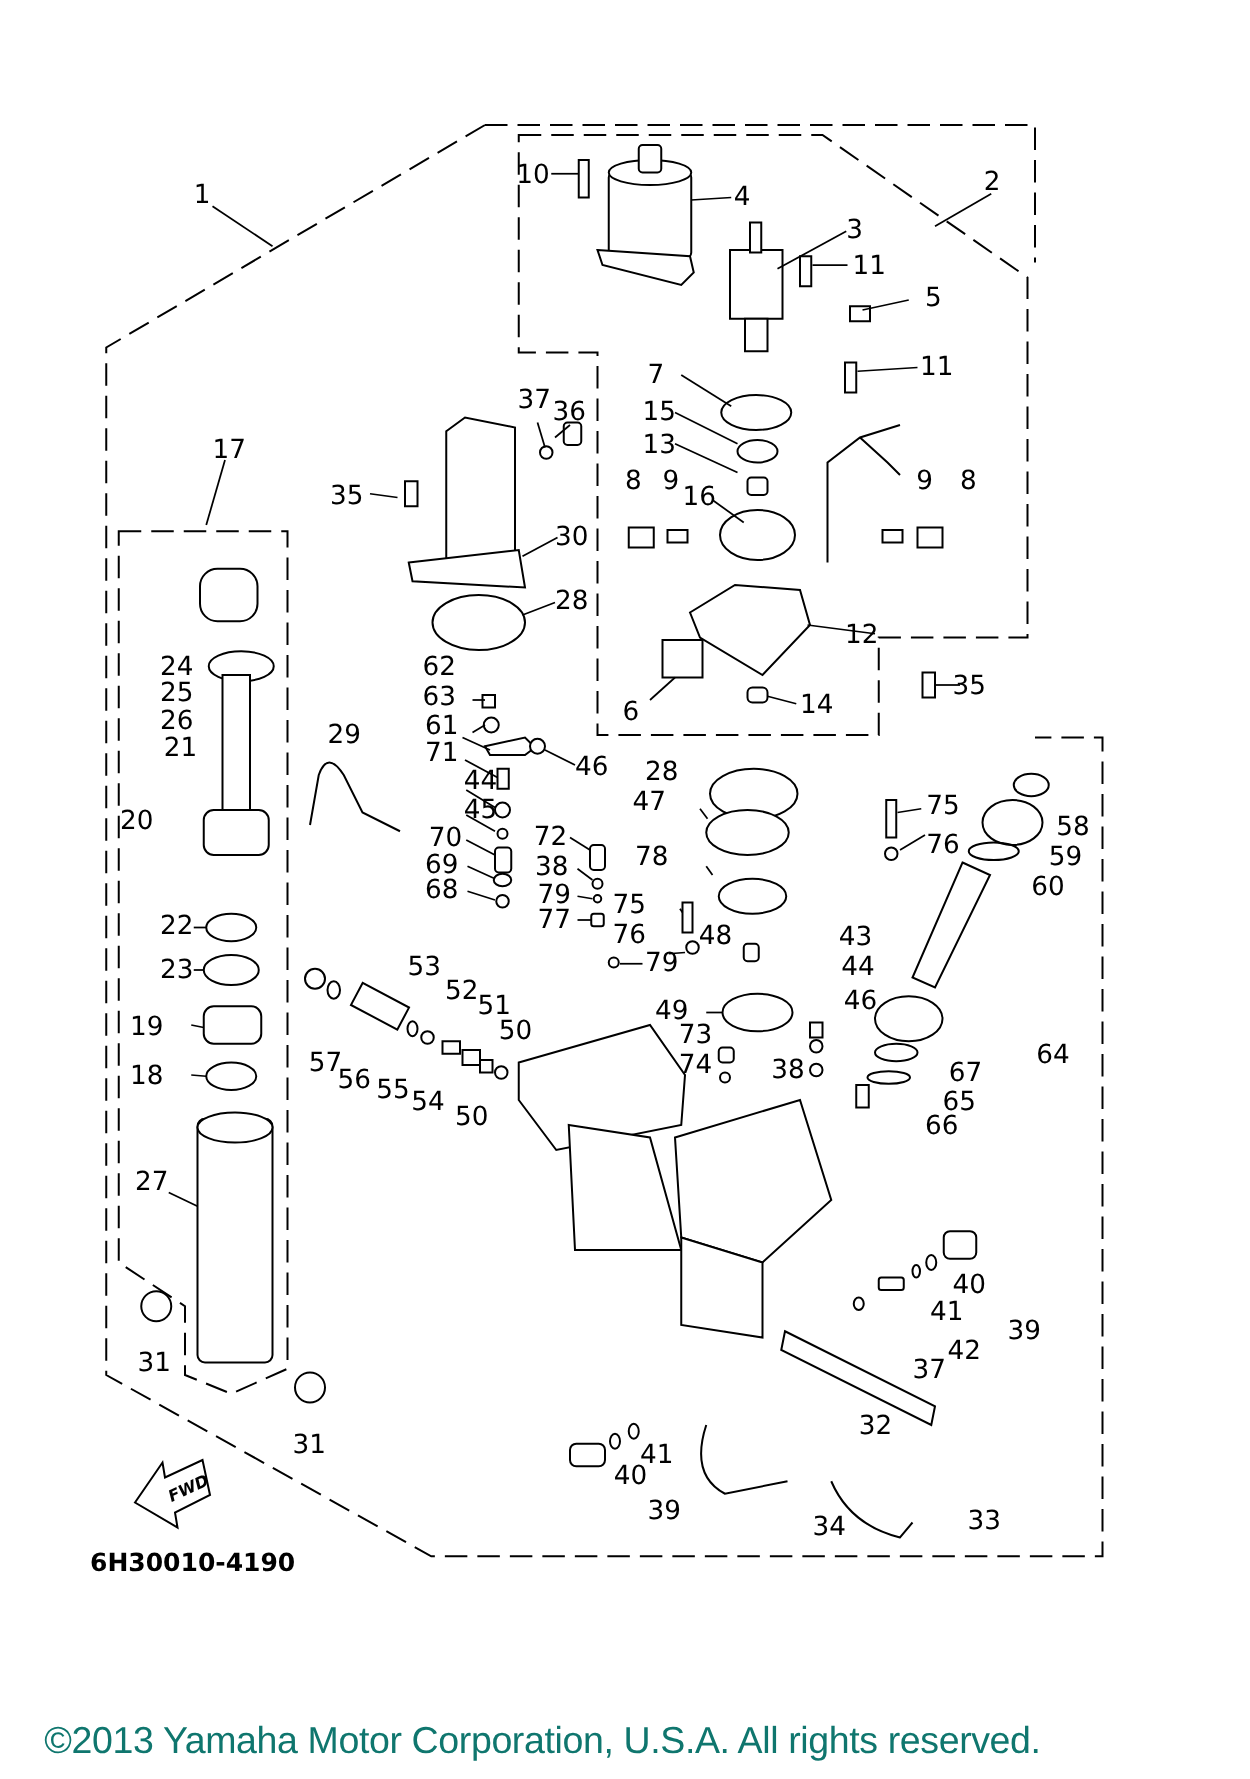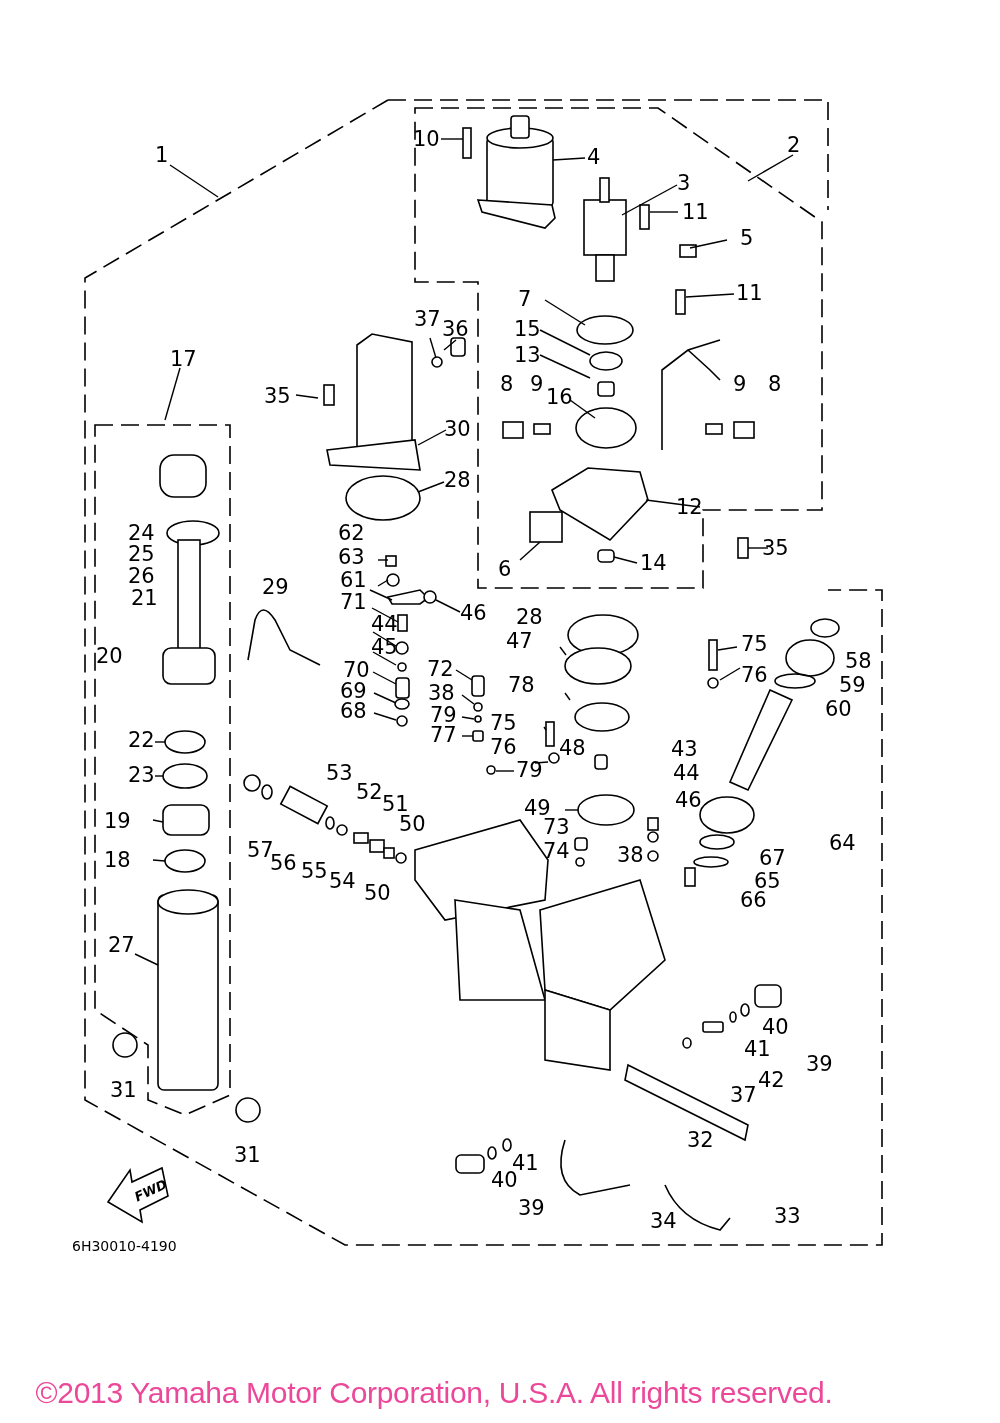--- a/index.html
+++ b/index.html
@@ -3,22 +3,22 @@
 <meta charset="utf-8">
 <style>
   html, body { margin:0; padding:0; background:#ffffff; }
   body { width:1000px; height:1423px; position:relative; overflow:hidden; font-family:"DejaVu Sans", sans-serif; }
   #diagram { position:absolute; left:0; top:0; width:1000px; height:1340px; }
   .lbl { font-family:"DejaVu Sans", sans-serif; font-size:21px; fill:#000; }
   .line { stroke:#000; stroke-width:1.4; fill:none; }
   .dash { stroke:#000; stroke-width:1.6; fill:none; stroke-dasharray:18 8; }
   .part { stroke:#000; stroke-width:1.6; fill:#fff; }
   .partn { stroke:#000; stroke-width:1.6; fill:none; }
-  .ref { position:absolute; left:72px; top:1238px; font-size:14px; color:#000; font-family:"DejaVu Sans", sans-serif; }
-  .copy { position:absolute; left:0; width:868px; top:1376px; text-align:center; font-family:"Liberation Sans", sans-serif; font-size:30px; color:#ec4899; letter-spacing:-0.3px; }
+  .ref { position:absolute; left:72px; top:1238px; font-size:20px; color:#000; font-family:"DejaVu Sans", sans-serif;font-weight:bold; }
+  .copy { position:absolute; left:0; width:868px; top:1376px; text-align:center; font-family:"Liberation Sans", sans-serif; font-size:30px; color:#0f766e; letter-spacing:-0.3px; }
 </style>
 </head>
 <body>
 
 <svg id="diagram" viewBox="0 0 1000 1340" xmlns="http://www.w3.org/2000/svg">
 
   <path class="dash" d="M388,100 L828,100 L828,210 M388,100 L85,278 L85,1100 L345,1245 L882,1245 L882,590 L828,590"></path>
 
   <path class="dash" d="M415,108 L658,108 L822,222 L822,510 L703,510 L703,588 L478,588 L478,282 L415,282 Z"></path>
 

